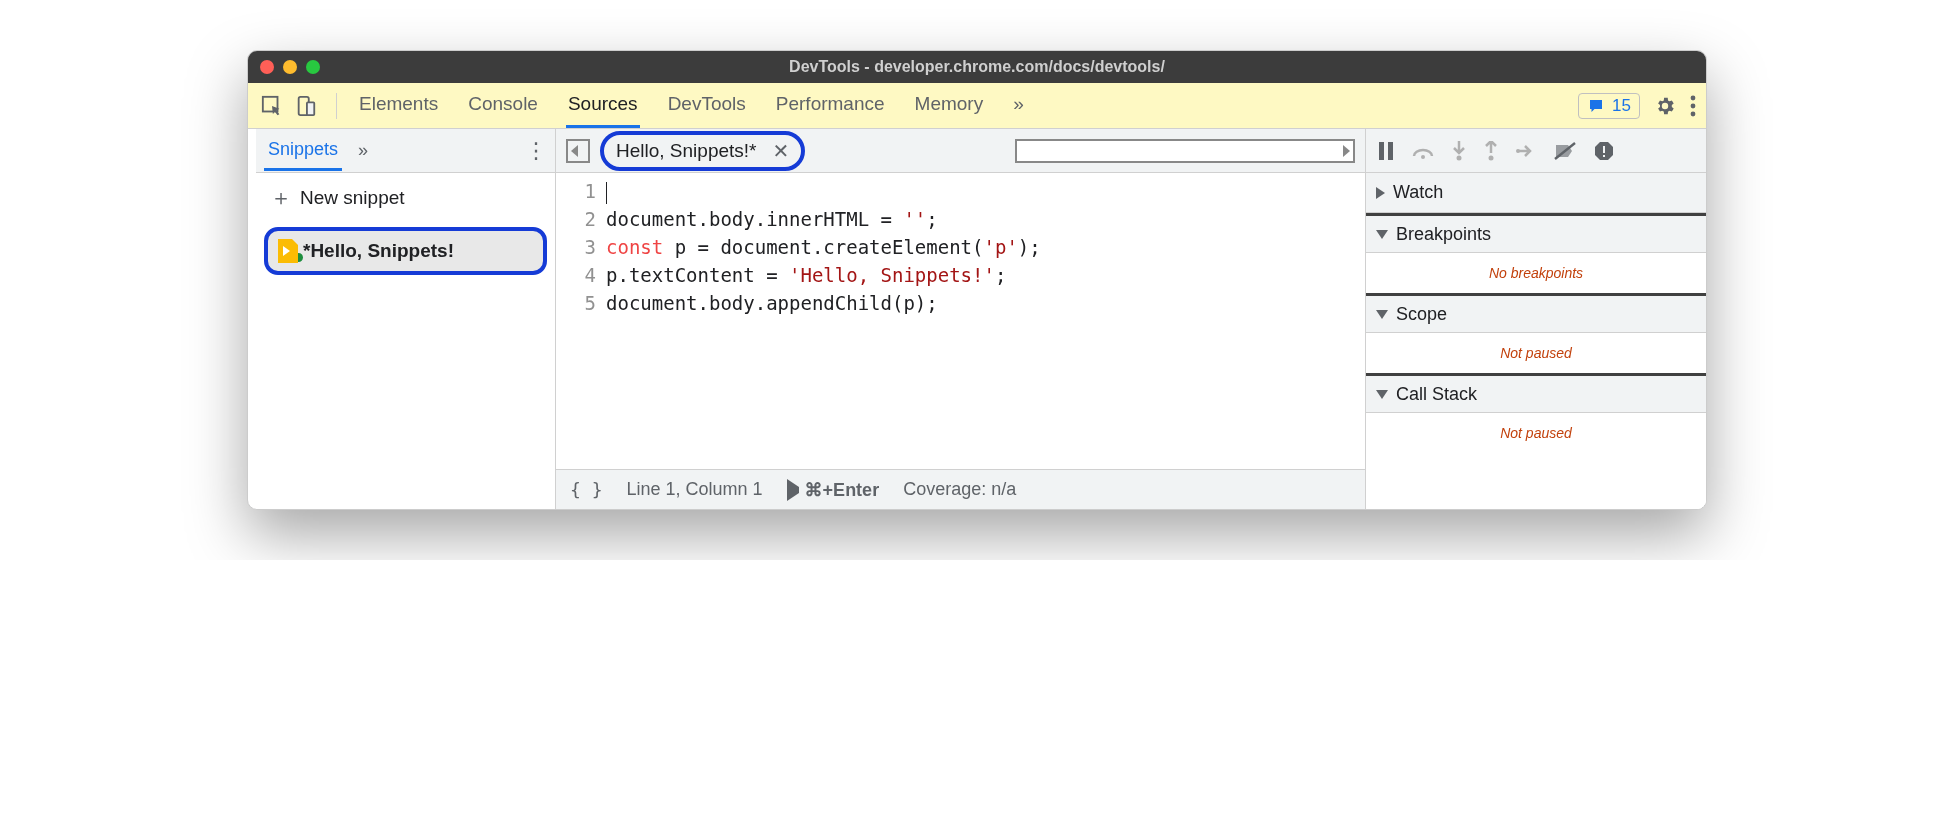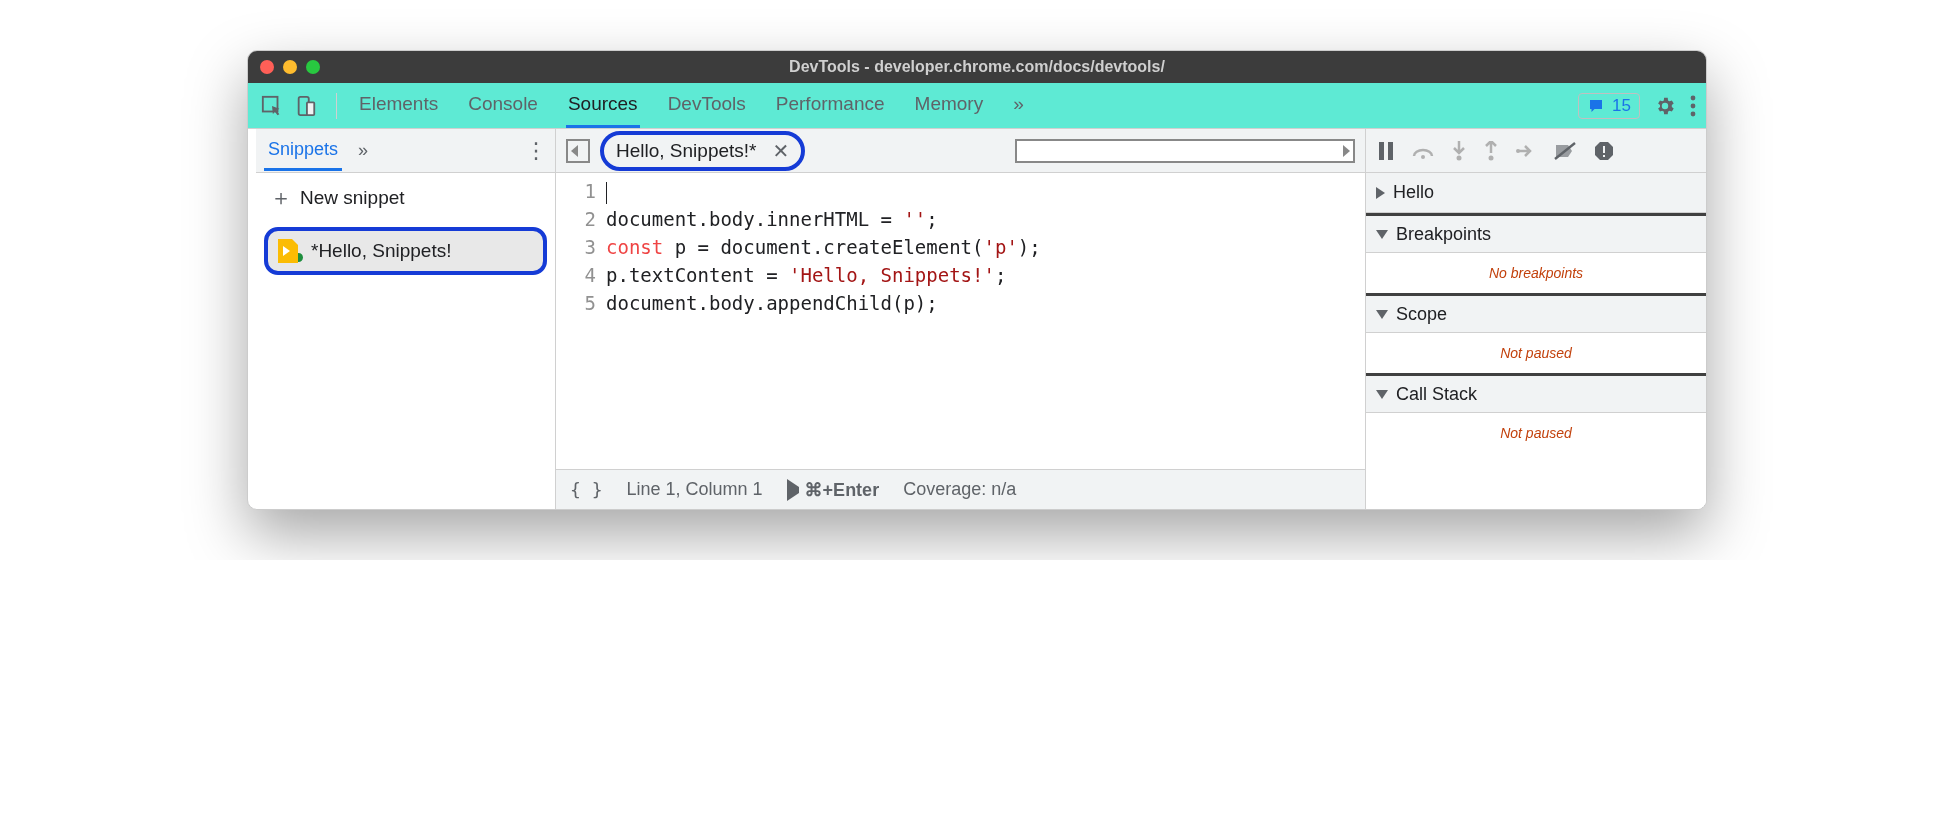--- a/index.html
+++ b/index.html
@@ -32,21 +32,21 @@
   .dot.red { background: #ff5f57; }
   .dot.yellow { background: #febc2e; }
   .dot.green { background: #28c840; }
   .title {
     position: absolute; left: 0; right: 0;
     text-align: center; color: #cfcfcf; font-size: 16px; font-weight: 600;
     pointer-events: none;
   }
   .toolbar {
     height: 46px;
-    background: #5eead4;
+    background: #fef9c3;
     border-bottom: 1px solid #d0d0d0;
     display: flex;
     align-items: center;
     padding: 0 10px;
     color: #5f6368;
   }
   .tb-icon {
     width: 28px; height: 28px; display: flex; align-items: center; justify-content: center;
     margin-right: 6px; cursor: pointer;
   }
@@ -83,25 +83,26 @@
   }
   .left-header .lbl { border-bottom: 3px solid #1a73e8; padding: 8px 4px; }
   .left-header .chev { margin-left: 16px; color: #5f6368; cursor: pointer; font-size: 18px; }
   .left-header .dots { margin-left: auto; cursor: pointer; color: #5f6368; font-size: 22px; }
   .left-body { background: #fff; flex: 1; }
   .new-snippet {
     display: flex; align-items: center; gap: 8px;
     padding: 10px 14px; font-size: 19px; color: #202124; cursor: pointer;
   }
   .snippet-row {
-    display: flex; align-items: center; gap: 8px;
+    display: flex; align-items: center; 
     padding: 8px 10px; font-size: 19px; color: #202124;
     background: #e8e8e8; cursor: pointer;
     border: 4px solid #153bd6; border-radius: 14px;
     margin: 4px 8px 0 8px;
+    font-weight: bold;
   }
   .snippet-icon {
     width: 20px; height: 24px; background: #fbbc04;
     clip-path: polygon(0 0, 70% 0, 100% 25%, 100% 100%, 0 100%);
     position: relative;
   }
   .snippet-icon::after {
     content: ""; position: absolute; left: 5px; top: 7px;
     border-left: 7px solid #fff; border-top: 5px solid transparent; border-bottom: 5px solid transparent;
   }
@@ -332,21 +333,21 @@
         <span class="ico">
             <svg width="20" height="20" fill="#5f6368">
               <path d="M6 1h8l5 5v8l-5 5H6l-5-5V6z"></path>
               <rect x="9" y="5" width="2" height="7" fill="#f1f3f4"></rect>
               <rect x="9" y="14" width="2" height="2" fill="#f1f3f4"></rect>
             </svg>
           </span>
       </div>
       <div class="sect-head first">
         <span class="tri-r"></span>
-        <span>Hello</span>
+        <span>Watch</span>
       </div>
       <div class="sect-head">
         <span class="tri-d"></span>
         <span>Breakpoints</span>
       </div>
       <div class="sect-body">No breakpoints</div>
       <div class="sect-head">
         <span class="tri-d"></span>
         <span>Scope</span>
       </div>

